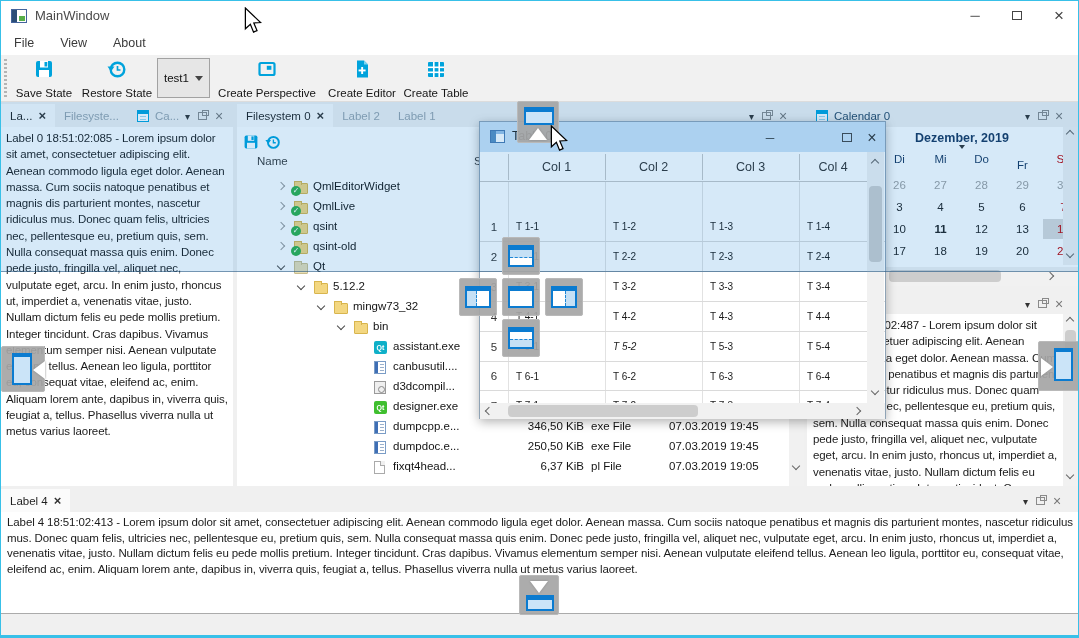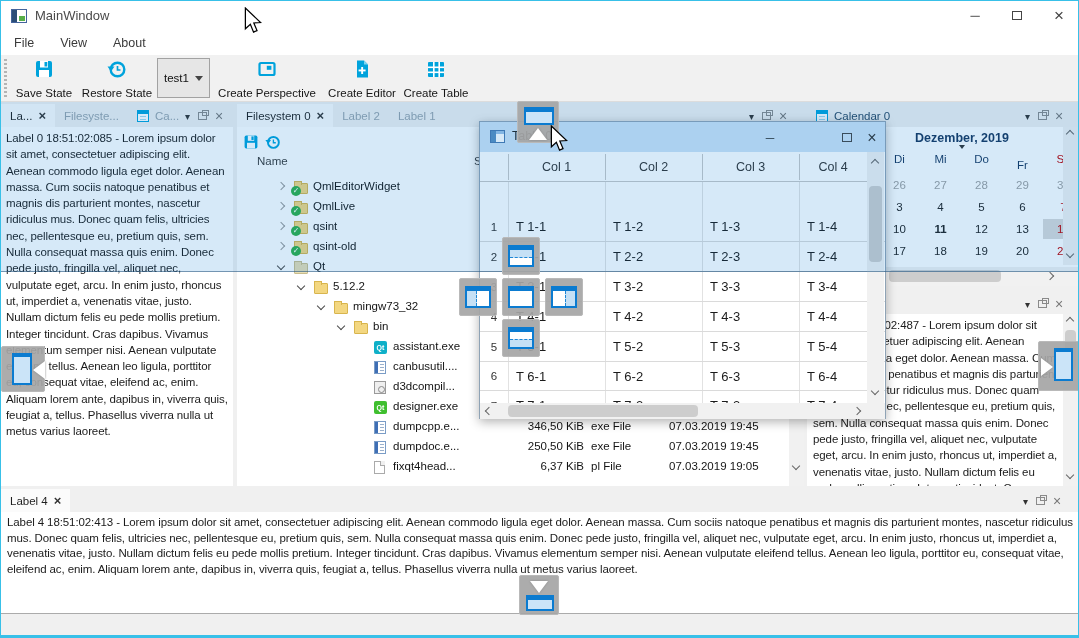--- a/index.html
+++ b/index.html
@@ -86,21 +86,21 @@
   .tw-ico { left:10px; top:8px; width:15px; height:13px; border:1px solid #4a7ab0; background:#fff; }
   .tw-ico::before { content:""; position:absolute; left:0; top:0; width:5px; height:11px; background:#5a8fc0; }
   .tw-ico::after { content:""; position:absolute; left:5px; top:0; right:0; height:3px; background:#9cc3e8; }
   #tw-title { left:32px; top:7px; font-size:12.5px; color:#222; }
   .tw-btn { top:4px; height:23px; display:flex; align-items:center; justify-content:center; color:#333; font-size:12px; }
   .grid-vline { background:#e2e2e2; width:1px; }
   .hdr-vline { background:#c8c8c8; width:1px; }
   .t-hdr { top:30px; height:30px; display:flex; align-items:center; justify-content:center; font-size:12.5px; color:#333; }
   .t-row-border { border-bottom:1px solid #dadada; }
   .t-num { display:flex; align-items:center; justify-content:center; font-size:11.5px; color:#333; }
-  .t-cell { display:flex; align-items:center; padding-left:8px; font-size:13px; color:#1b1b1b; }
+  .t-cell { display:flex; align-items:center; padding-left:8px; font-size:10px; color:#1b1b1b; }
 
   
   #drop-overlay { left:0; top:101px; width:1079px; height:170px; background:rgba(0,120,212,0.16);
     border-bottom:1px solid rgba(35,80,120,0.55); z-index:60; }
   .di-box { position:absolute; width:38px; height:38px; background:rgba(165,165,165,0.92);
     border:1px solid #b9b9b9; border-radius:2px; z-index:70; }
   .di-icon { position:absolute; left:5px; top:7px; width:26px; height:22px; background:#fff;
     border:2px solid #0b7bd0; border-top:5px solid #0b7bd0; }
   .di-fill { position:absolute; background:#c5e0f5; }
   .fill-top { left:0; right:0; top:0; height:8px; border-bottom:1px dashed #1e87d6; }
@@ -520,21 +520,21 @@
         <div class="abs t-row-border" style="left: 0px; top: 150px; width: 405px; height: 30px;">
           <div class="abs t-num" style="left: 0px; top: 0px; width: 28px; height: 100%;">4</div>
           <div class="abs t-cell" style="left: 28px; top: 0px; width: 97px; height: 100%;">T 4-1</div>
           <div class="abs t-cell" style="left: 125px; top: 0px; width: 97px; height: 100%;">T 4-2</div>
           <div class="abs t-cell" style="left: 222px; top: 0px; width: 97px; height: 100%;">T 4-3</div>
           <div class="abs t-cell" style="left: 319px; top: 0px; width: 68px; height: 100%;">T 4-4</div>
         </div>
         <div class="abs t-row-border" style="left: 0px; top: 180px; width: 405px; height: 30px;">
           <div class="abs t-num" style="left: 0px; top: 0px; width: 28px; height: 100%;">5</div>
           <div class="abs t-cell" style="left: 28px; top: 0px; width: 97px; height: 100%;">T 5-1</div>
-          <div class="abs t-cell" style="left: 125px; top: 0px; width: 97px; height: 100%;">T 5-2</div>
+          <div class="abs t-cell" style="left: 125px; top: 0px; width: 97px; height: 100%; font-style: italic;">T 5-2</div>
           <div class="abs t-cell" style="left: 222px; top: 0px; width: 97px; height: 100%;">T 5-3</div>
           <div class="abs t-cell" style="left: 319px; top: 0px; width: 68px; height: 100%;">T 5-4</div>
         </div>
         <div class="abs t-row-border" style="left: 0px; top: 210px; width: 405px; height: 29px;">
           <div class="abs t-num" style="left: 0px; top: 0px; width: 28px; height: 100%;">6</div>
           <div class="abs t-cell" style="left: 28px; top: 0px; width: 97px; height: 100%;">T 6-1</div>
           <div class="abs t-cell" style="left: 125px; top: 0px; width: 97px; height: 100%;">T 6-2</div>
           <div class="abs t-cell" style="left: 222px; top: 0px; width: 97px; height: 100%;">T 6-3</div>
           <div class="abs t-cell" style="left: 319px; top: 0px; width: 68px; height: 100%;">T 6-4</div>
         </div>

